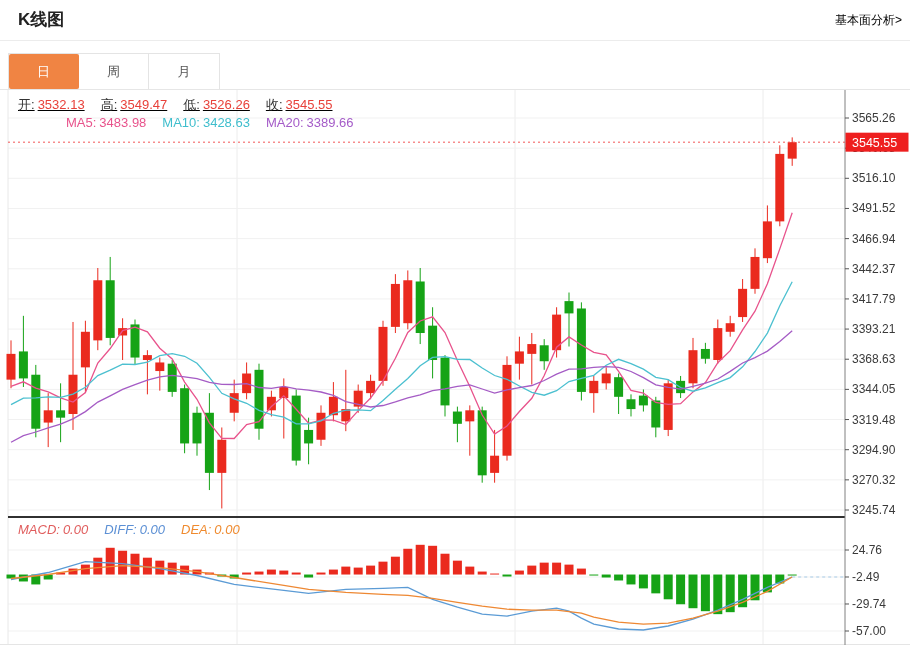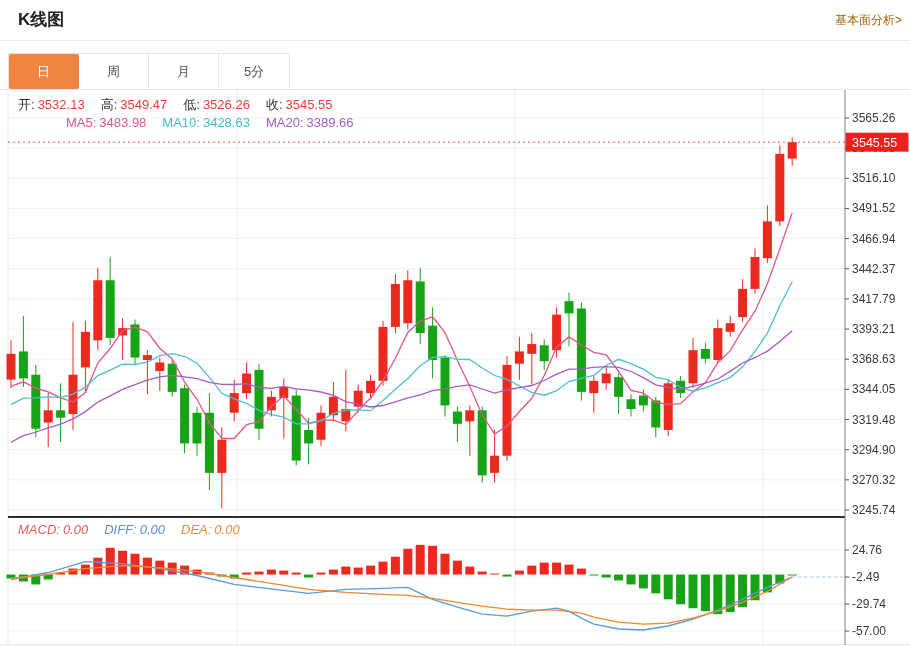--- a/index.html
+++ b/index.html
@@ -1,49 +1,48 @@
 <!DOCTYPE html>
 <html><head>
 <meta charset="utf-8">
 <style>
   html,body{margin:0;padding:0;background:#fff;}
   body{width:910px;height:646px;overflow:hidden;position:relative;
        font-family:"Liberation Sans","DejaVu Sans",sans-serif;}
   .page{position:absolute;inset:0;}
   .hdr-title{position:absolute;left:18px;top:8px;font-size:17px;font-weight:bold;color:#222;}
-  .hdr-link{position:absolute;right:8px;top:12px;font-size:12px;color:#a16207;text-decoration:none;cursor:pointer;}
+  .hdr-link{position:absolute;right:8px;top:12px;font-size:12px;color:#000000;text-decoration:none;cursor:pointer;}
   .divider-top{position:absolute;left:0;top:40px;width:910px;height:1px;background:#ececec;}
   .tabs{position:absolute;left:8px;top:53px;height:37px;display:flex;border:1px solid #e4e4e4;box-sizing:border-box;background:#fff;}
   .tab{width:70px;height:35px;line-height:35px;text-align:center;font-size:13px;color:#555;
        border-right:1px solid #e4e4e4;cursor:pointer;box-sizing:border-box;background:#fff;}
   .tab:last-child{border-right:none;}
   .tab.active{background:#f08443;color:#fff;border-radius:2px;border-right-color:#f08443;}
   .tabstrip-line{position:absolute;left:0;top:89px;width:910px;height:1px;background:#e6e6e6;}
   .legend{position:absolute;left:18px;font-size:13px;white-space:nowrap;z-index:3;}
   .legend .item{margin-right:16px;}
   .legend .lb{margin-right:3px;}
-  .ohlc{top:96px;}
+  .ohlc{top:96px;text-decoration:underline;}
   .ohlc .lb{color:#333;}
   .ma{top:115px;margin-left:48px;}
   .macdlg{top:522px;font-style:italic;}
   svg{position:absolute;left:0;top:0;}
 </style>
 </head>
 <body>
 
 <div class="page">
   <div class="hdr-title">K线图</div>
   <a class="hdr-link">基本面分析&gt;</a>
   <div class="divider-top"></div>
 
   <div class="tabs" id="tabs">
       <div class="tab active">日</div>
       <div class="tab">周</div>
       <div class="tab">月</div>
-      <div class="tab">5分</div>
     </div>
   <div class="tabstrip-line"></div>
 
   <div class="legend ohlc" id="ohlc-legend"><span class="item"><span class="lb">开:</span><span style="color: rgb(232, 65, 58);">3532.13</span></span><span class="item"><span class="lb">高:</span><span style="color: rgb(232, 65, 58);">3549.47</span></span><span class="item"><span class="lb">低:</span><span style="color: rgb(232, 65, 58);">3526.26</span></span><span class="item"><span class="lb">收:</span><span style="color: rgb(232, 65, 58);">3545.55</span></span></div>
   <div class="legend ma" id="ma-legend"><span class="item"><span class="lb" style="color: rgb(232, 83, 140);">MA5:</span><span style="color: rgb(232, 83, 140);">3483.98</span></span><span class="item"><span class="lb" style="color: rgb(63, 190, 205);">MA10:</span><span style="color: rgb(63, 190, 205);">3428.63</span></span><span class="item"><span class="lb" style="color: rgb(164, 91, 200);">MA20:</span><span style="color: rgb(164, 91, 200);">3389.66</span></span></div>
   <div class="legend macdlg" id="macd-legend"><span class="item"><span class="lb" style="color: rgb(224, 93, 93);">MACD:</span><span style="color: rgb(224, 93, 93);">0.00</span></span><span class="item"><span class="lb" style="color: rgb(91, 143, 212);">DIFF:</span><span style="color: rgb(91, 143, 212);">0.00</span></span><span class="item"><span class="lb" style="color: rgb(239, 138, 46);">DEA:</span><span style="color: rgb(239, 138, 46);">0.00</span></span></div>
 
   <svg id="chart" width="910" height="646" viewBox="0 0 910 646" font-family="&quot;Liberation Sans&quot;,&quot;DejaVu Sans&quot;,sans-serif">
       <g>
         <line x1="237" y1="90" x2="237" y2="645" stroke="#ececec"></line>

